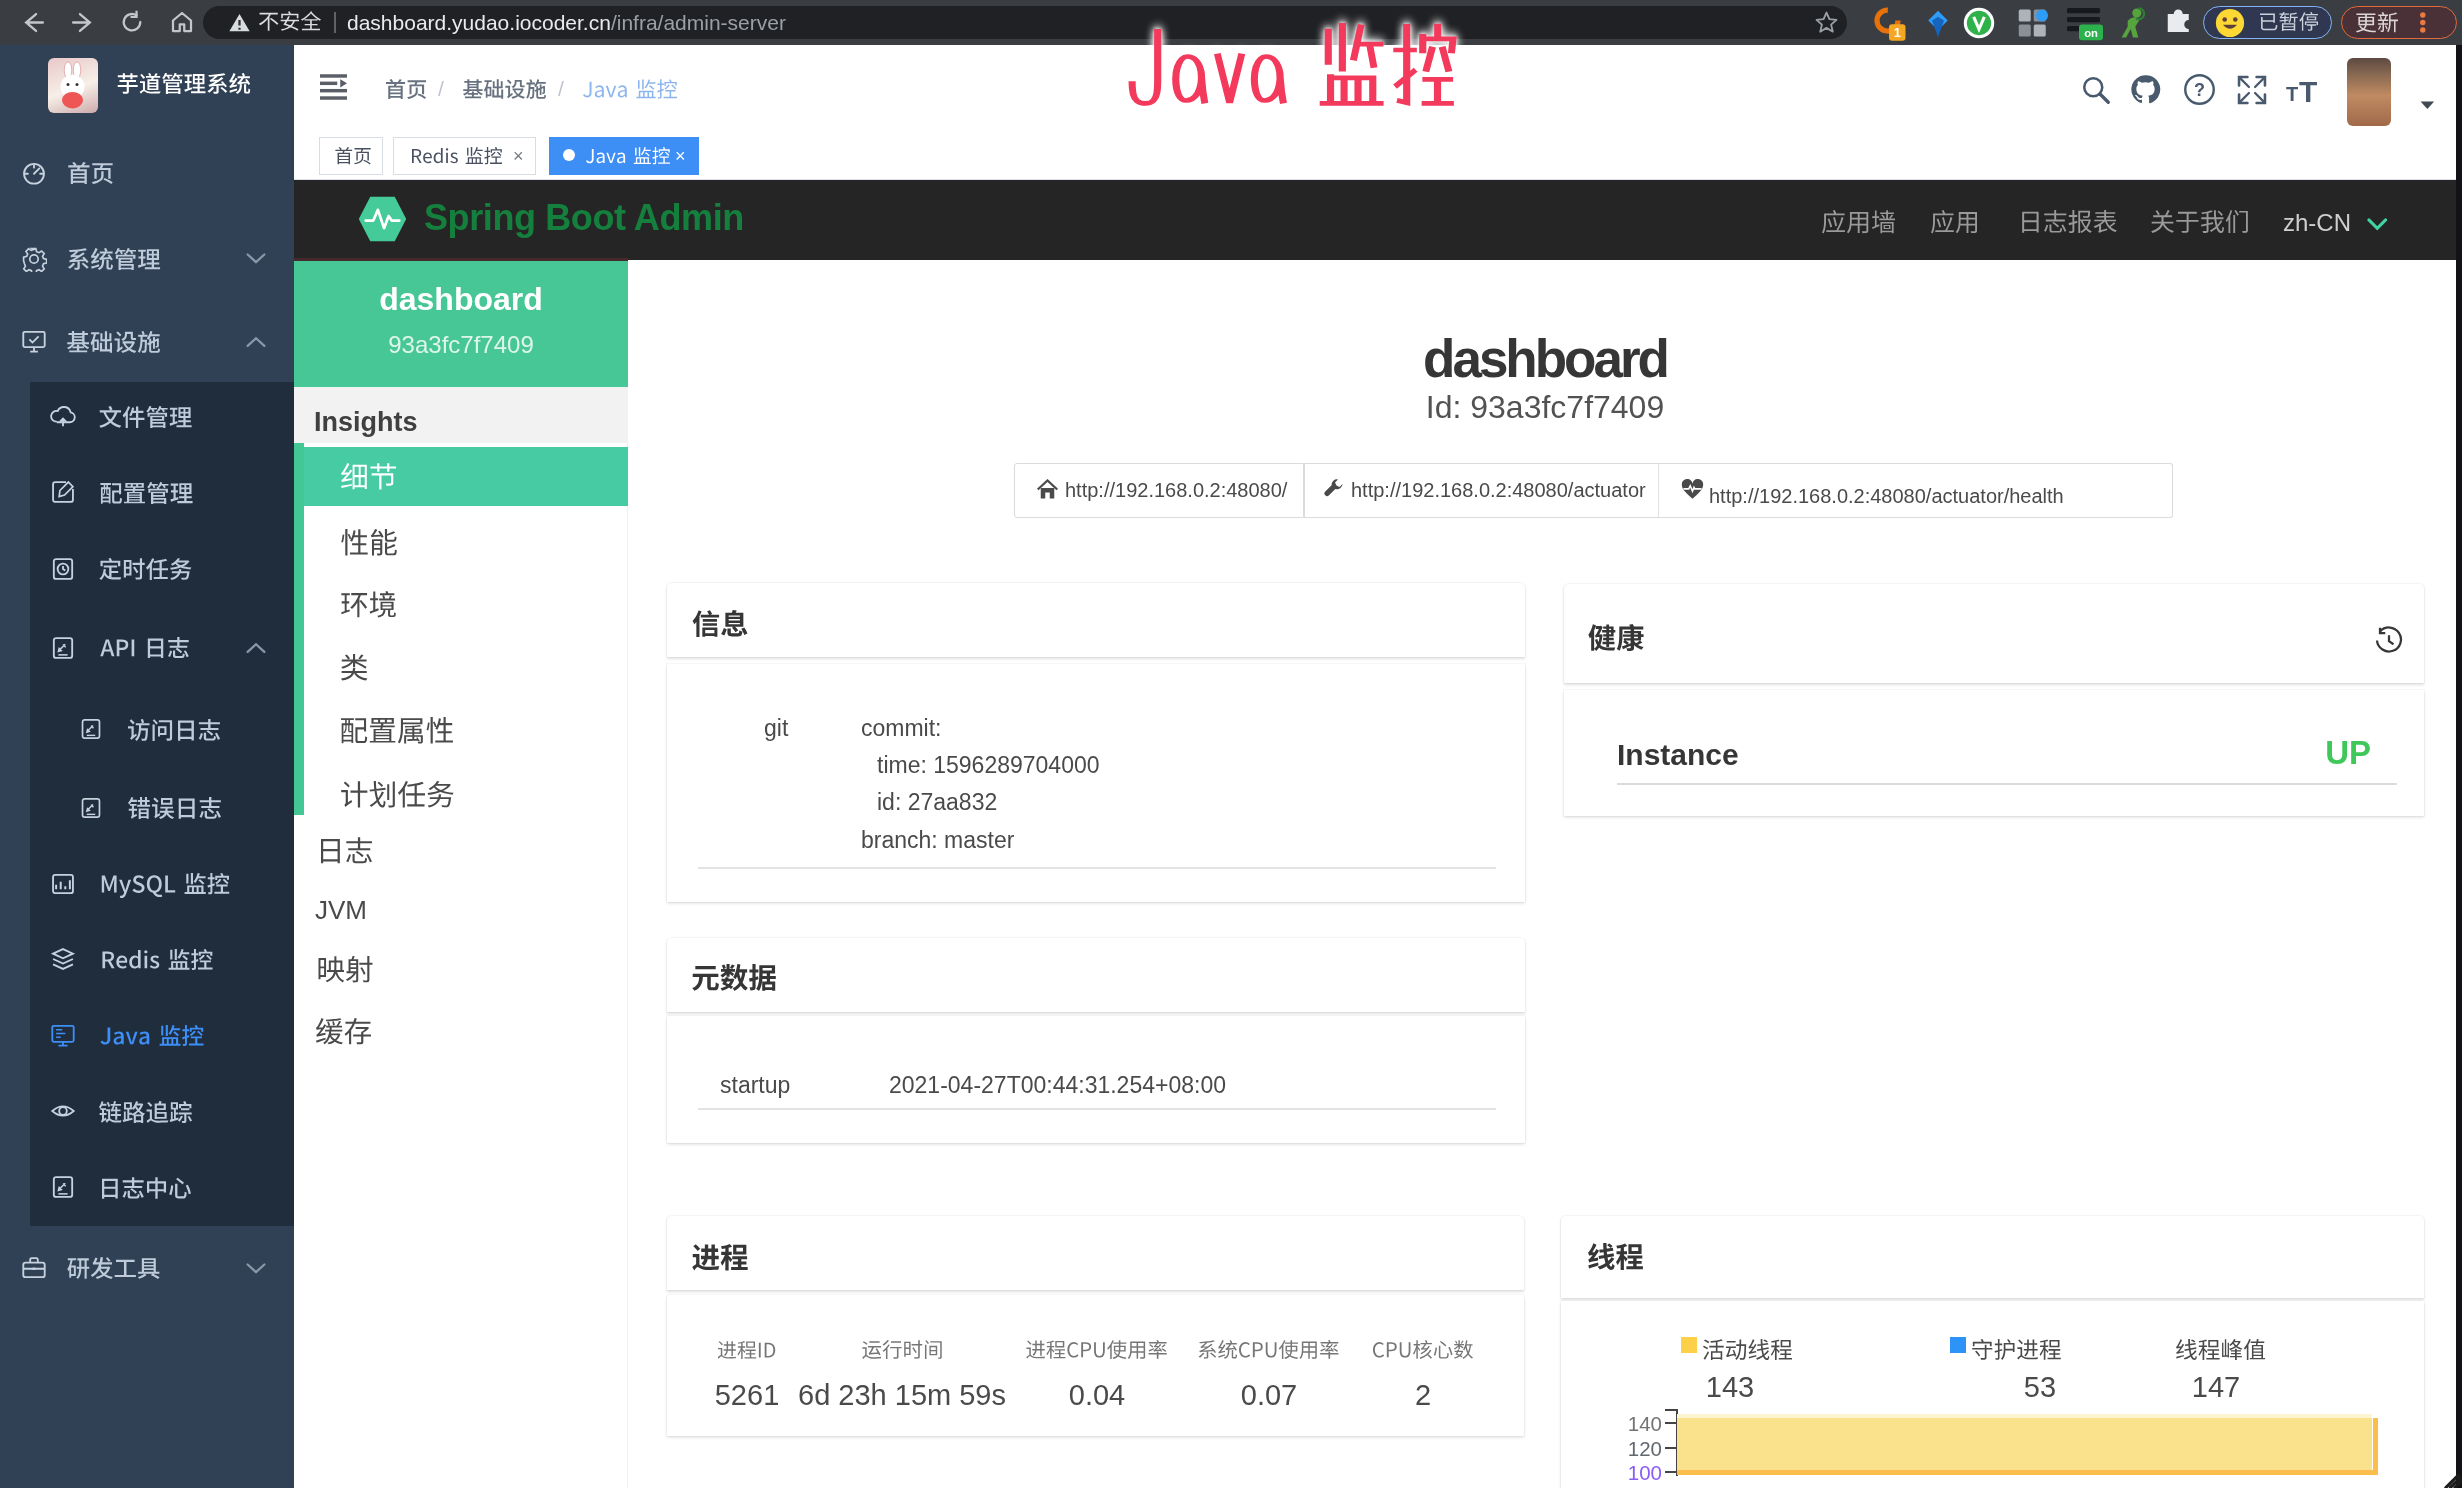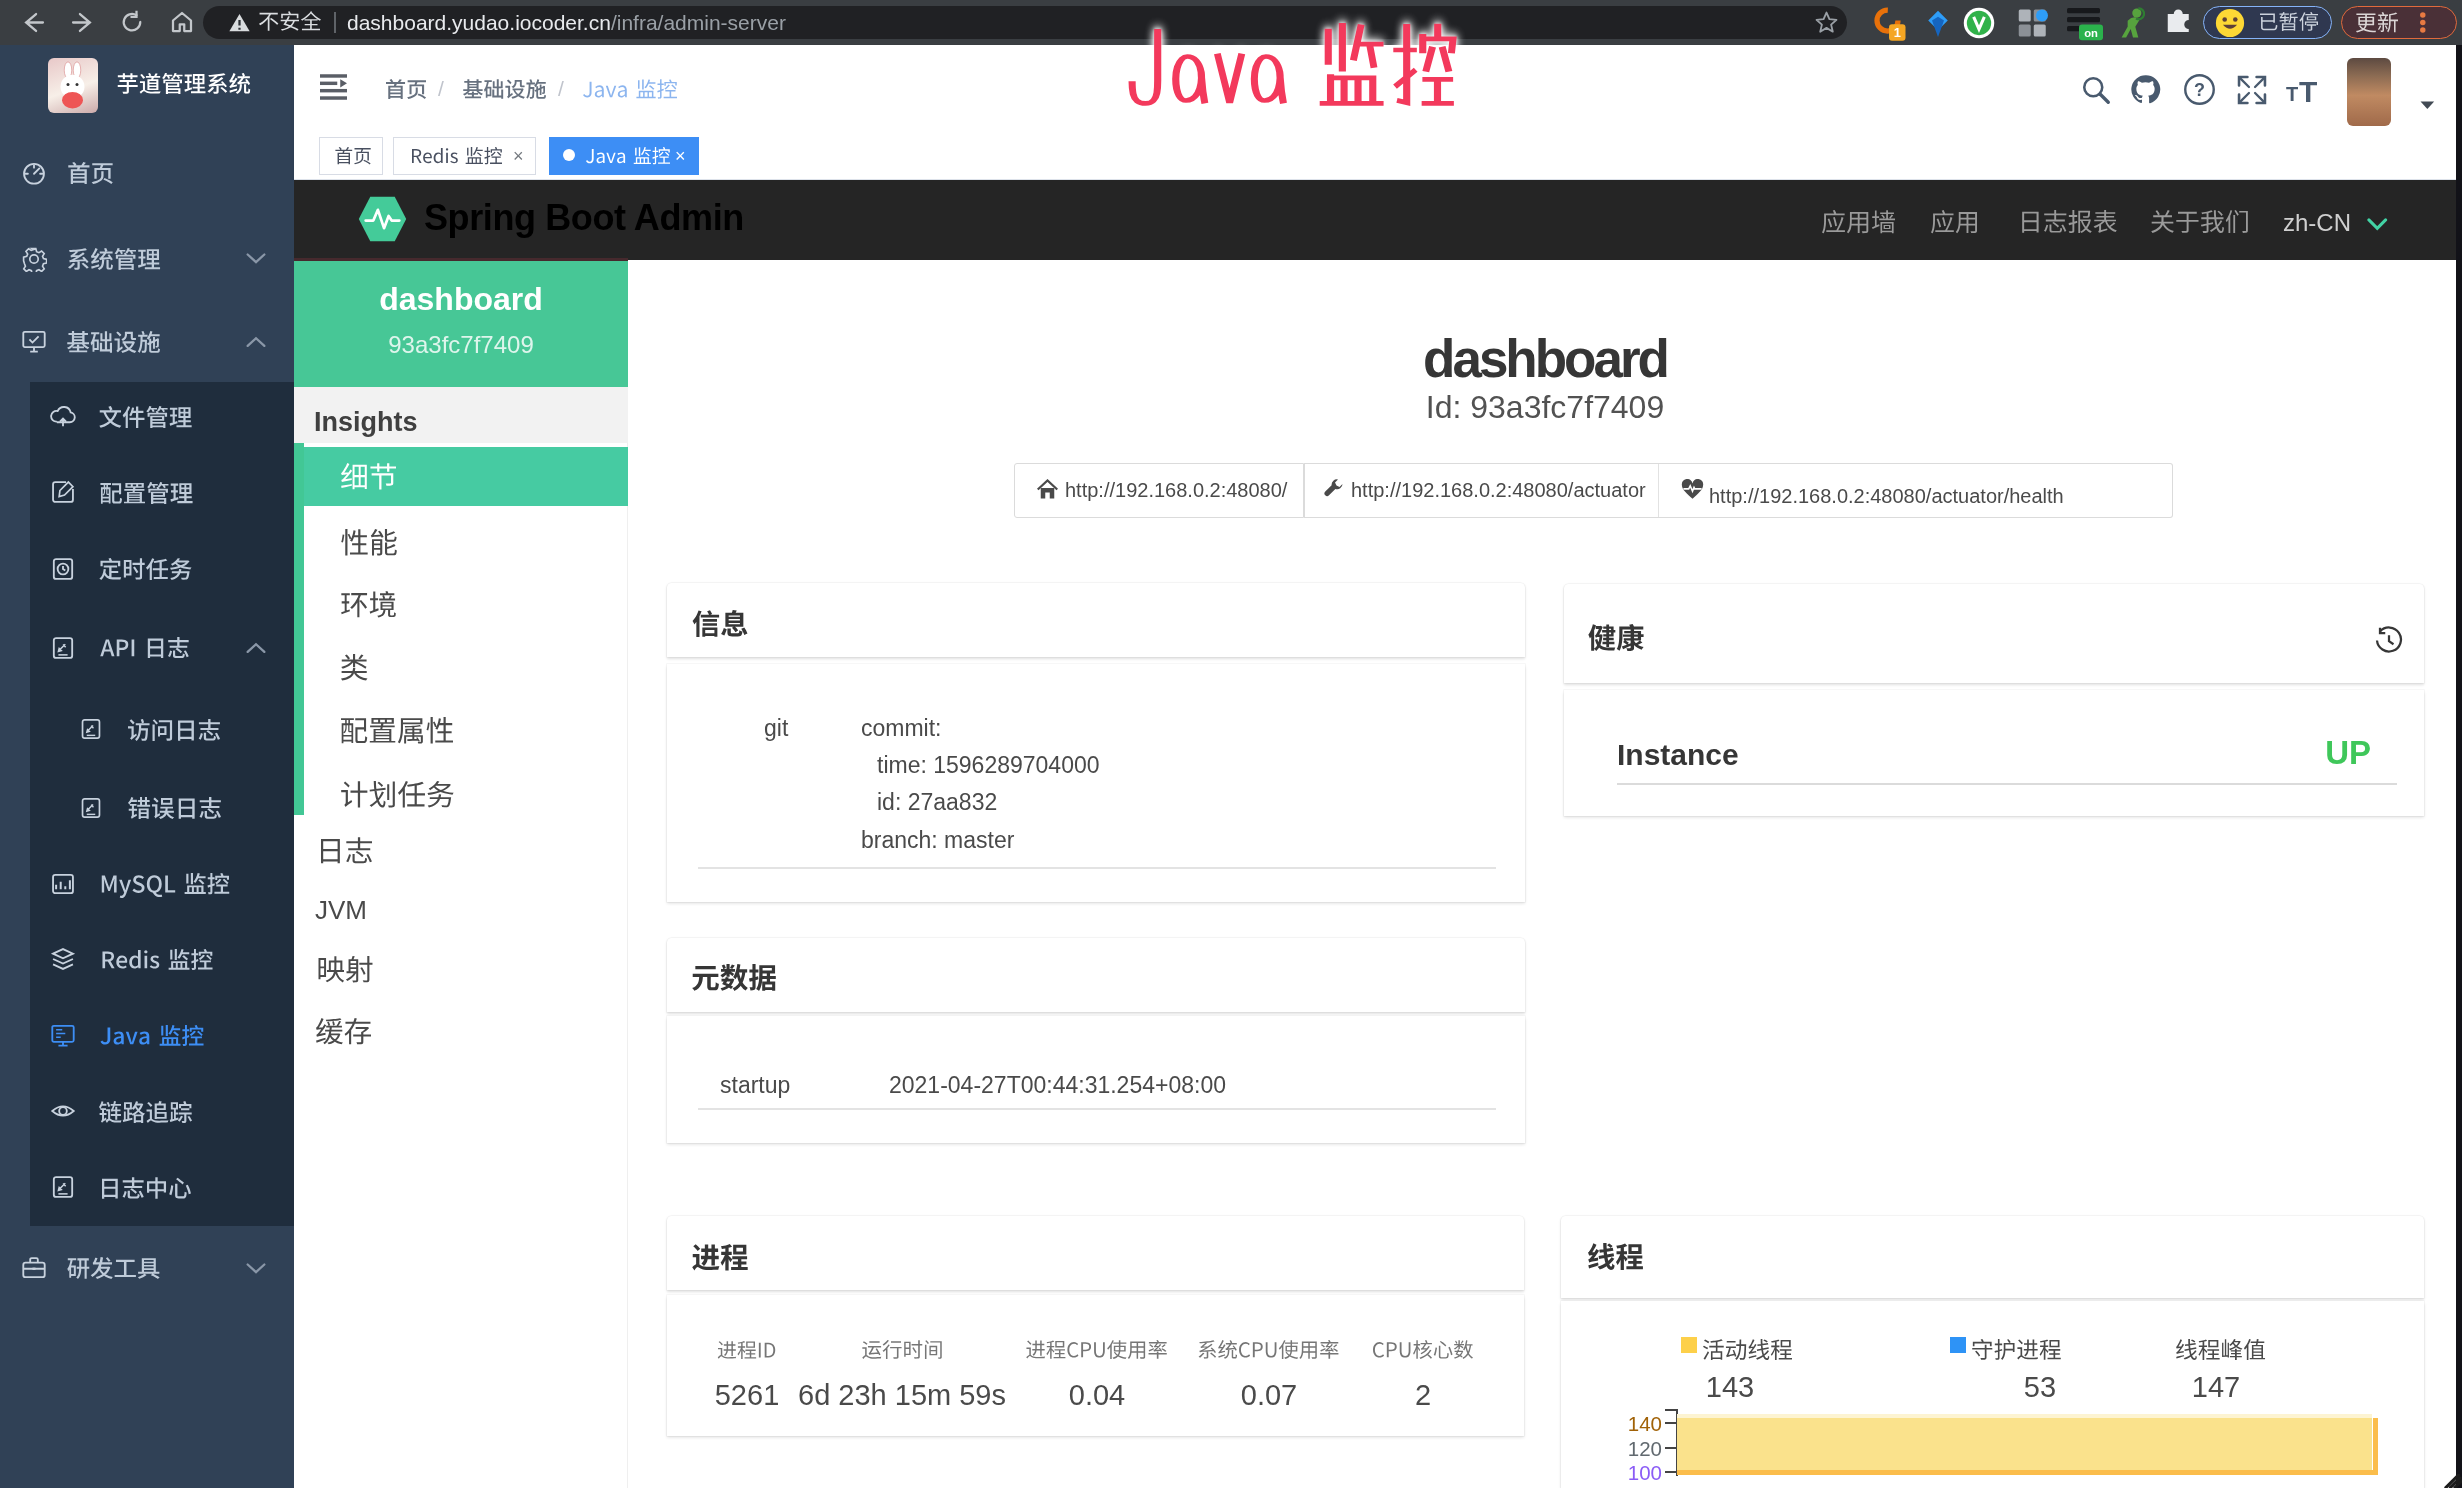--- a/index.html
+++ b/index.html
@@ -285,21 +285,21 @@
 <svg style="position:absolute;left:586px;top:147px;overflow:visible;" width="84" height="17.4" viewBox="0.9 -21.0 111.0 22.8">
       <path fill="#ffffff" d="M5.9 0.3Q4.2 0.3 2.9 -0.4Q1.7 -1.2 0.9 -2.6L2.5 -3.8Q3.1 -2.7 3.9 -2.2Q4.7 -1.7 5.7 -1.7Q7.2 -1.7 7.9 -2.6Q8.6 -3.5 8.6 -5.6V-18.3H11V-5.4Q11 -3.8 10.5 -2.5Q9.9 -1.2 8.8 -0.4Q7.7 0.3 5.9 0.3ZM18.8 0.3Q17.7 0.3 16.8 -0.1Q15.9 -0.6 15.4 -1.4Q14.8 -2.3 14.8 -3.5Q14.8 -5.8 16.8 -6.9Q18.8 -8.1 23.2 -8.6Q23.2 -9.5 22.9 -10.3Q22.7 -11 22.1 -11.5Q21.5 -12 20.4 -12Q19.2 -12 18.2 -11.6Q17.1 -11.1 16.3 -10.6L15.4 -12.2Q16.1 -12.6 16.9 -13Q17.7 -13.4 18.7 -13.6Q19.7 -13.9 20.7 -13.9Q22.4 -13.9 23.4 -13.2Q24.5 -12.5 25 -11.3Q25.5 -10 25.5 -8.3V0H23.6L23.4 -1.6H23.3Q22.3 -0.8 21.2 -0.2Q20.1 0.3 18.8 0.3ZM19.4 -1.5Q20.4 -1.5 21.3 -2Q22.2 -2.4 23.2 -3.3V-7.1Q20.9 -6.8 19.5 -6.4Q18.2 -5.9 17.6 -5.2Q17.1 -4.6 17.1 -3.7Q17.1 -2.5 17.7 -2Q18.4 -1.5 19.4 -1.5ZM32.7 0 27.8 -13.6H30.1L32.7 -5.8Q33 -4.9 33.3 -3.8Q33.7 -2.8 34 -1.9H34.1Q34.4 -2.8 34.7 -3.8Q35 -4.9 35.3 -5.8L37.9 -13.6H40.1L35.3 0ZM45.9 0.3Q44.8 0.3 43.9 -0.1Q43 -0.6 42.5 -1.4Q41.9 -2.3 41.9 -3.5Q41.9 -5.8 43.9 -6.9Q45.9 -8.1 50.3 -8.6Q50.3 -9.5 50 -10.3Q49.8 -11 49.2 -11.5Q48.6 -12 47.5 -12Q46.3 -12 45.3 -11.6Q44.2 -11.1 43.4 -10.6L42.5 -12.2Q43.2 -12.6 44 -13Q44.8 -13.4 45.8 -13.6Q46.8 -13.9 47.8 -13.9Q49.5 -13.9 50.5 -13.2Q51.6 -12.5 52.1 -11.3Q52.6 -10 52.6 -8.3V0H50.7L50.5 -1.6H50.4Q49.4 -0.8 48.3 -0.2Q47.2 0.3 45.9 0.3ZM46.5 -1.5Q47.5 -1.5 48.4 -2Q49.3 -2.4 50.3 -3.3V-7.1Q48 -6.8 46.6 -6.4Q45.3 -5.9 44.7 -5.2Q44.2 -4.6 44.2 -3.7Q44.2 -2.5 44.8 -2Q45.5 -1.5 46.5 -1.5ZM78.2 -21 80 -20.6Q79.5 -18.6 78.8 -16.7Q78 -14.9 77.1 -13.3Q76.2 -11.7 75.1 -10.5Q74.9 -10.6 74.6 -10.8Q74.4 -11 74.1 -11.2Q73.8 -11.4 73.5 -11.6Q75.1 -13.2 76.3 -15.7Q77.5 -18.2 78.2 -21ZM78.1 -17.5H86.4V-15.8H77.4ZM64 -0.4H86.7V1.3H64ZM66.8 -7.5H84V0.3H82.2V-5.9H78.8V0.3H77V-5.9H73.7V0.3H71.9V-5.9H68.6V0.3H66.8ZM78.6 -13 80.1 -14Q81 -13.5 81.9 -12.7Q82.9 -12 83.7 -11.3Q84.6 -10.6 85.1 -10L83.7 -8.8Q83.1 -9.4 82.3 -10.2Q81.5 -10.9 80.5 -11.7Q79.5 -12.4 78.6 -13ZM70.7 -20.9H72.6V-9H70.7ZM65.8 -20.1H67.7V-9.8H65.8ZM88.6 -7.3Q90 -7.8 92 -8.4Q94 -9.1 96 -9.8L96.4 -8.1Q94.5 -7.4 92.5 -6.7Q90.6 -6.1 89 -5.5ZM88.9 -16.1H96.2V-14.4H88.9ZM91.9 -21H93.6V-0.4Q93.6 0.4 93.5 0.8Q93.3 1.2 92.8 1.4Q92.4 1.7 91.6 1.7Q90.9 1.8 89.7 1.8Q89.6 1.4 89.5 0.9Q89.3 0.4 89.1 0Q89.9 0.1 90.6 0.1Q91.2 0.1 91.5 0.1Q91.7 0.1 91.8 -0Q91.9 -0.1 91.9 -0.4ZM98.1 -8.5H110.1V-6.8H98.1ZM96.1 -0.5H111.9V1.2H96.1ZM97 -18H111.6V-13.9H109.8V-16.3H98.7V-13.6H97ZM103.1 -7.5H105V0.4H103.1ZM102.5 -20.6 104.3 -21Q104.6 -20.3 105.1 -19.3Q105.5 -18.4 105.7 -17.7L103.8 -17.2Q103.6 -17.9 103.3 -18.8Q102.9 -19.8 102.5 -20.6ZM105.2 -13.8 106.3 -14.9Q107.1 -14.2 108 -13.4Q108.9 -12.6 109.8 -11.8Q110.6 -11 111.1 -10.4L109.9 -9.2Q109.4 -9.8 108.6 -10.6Q107.8 -11.4 106.9 -12.3Q106 -13.1 105.2 -13.8ZM101.8 -14.8 103.4 -14.2Q102.8 -13.3 101.9 -12.3Q101 -11.3 100.1 -10.5Q99.1 -9.6 98.2 -9Q98.1 -9.1 97.9 -9.4Q97.7 -9.7 97.5 -9.9Q97.2 -10.2 97.1 -10.4Q98.4 -11.2 99.7 -12.4Q100.9 -13.6 101.8 -14.8Z"></path>
     </svg>
 <div style="position:absolute;left:675px;top:146px;font-size:18px;color:#ffffff;font-weight:400;white-space:nowrap;line-height:21px;">×</div>
 <div style="position:absolute;left:294px;top:180px;width:2168px;height:80px;background:#252525;"></div>
 <div style="position:absolute;left:294px;top:258px;width:334px;height:3px;background:#46292d;"></div>
 <svg class="abs" style="left:358px;top:193px" width="49" height="52" viewBox="0 0 64 68">
       <path d="M16 5 H48 L63 34 L48 63 H16 L1 34 Z" fill="#44cb99"></path>
       <path d="M10 36 h10 l6-14 8 24 6-16 4 6 h10" stroke="#fff" stroke-width="3.6" fill="none" stroke-linejoin="round" stroke-linecap="round"></path>
     </svg>
-<div style="position:absolute;left:424px;top:197px;font-size:36px;color:#000000;font-weight:700;white-space:nowrap;line-height:42px;letter-spacing:-0.4px;">Spring Boot Admin</div>
+<div style="position:absolute;left:424px;top:197px;font-size:36px;color:#15803d;font-weight:700;white-space:nowrap;line-height:42px;letter-spacing:-0.4px;">Spring Boot Admin</div>
 <svg style="position:absolute;left:1822px;top:210px;overflow:visible;" width="73" height="23.5" viewBox="1.2 -28.0 96.4 30.9">
       <path fill="#9a9a9a" d="M5.2 -23.5H31.1V-21.1H5.2ZM4 -23.5H6.5V-14.5Q6.5 -12.6 6.4 -10.3Q6.3 -8.1 5.9 -5.8Q5.6 -3.4 5 -1.2Q4.4 1 3.4 2.9Q3.1 2.7 2.7 2.4Q2.3 2.1 1.9 1.9Q1.5 1.6 1.2 1.5Q2.2 -0.3 2.7 -2.3Q3.3 -4.3 3.5 -6.5Q3.8 -8.6 3.9 -10.7Q4 -12.7 4 -14.5ZM15.4 -27.3 17.9 -28Q18.5 -26.9 19.1 -25.6Q19.7 -24.4 20 -23.5L17.5 -22.7Q17.2 -23.6 16.6 -24.9Q16 -26.3 15.4 -27.3ZM8.7 -16.2 10.8 -17Q11.6 -15.3 12.3 -13.2Q13 -11.2 13.7 -9.3Q14.3 -7.3 14.6 -5.8L12.3 -4.8Q12 -6.4 11.4 -8.3Q10.8 -10.3 10.1 -12.3Q9.4 -14.4 8.7 -16.2ZM15.9 -18 18.1 -18.7Q18.7 -16.8 19.3 -14.8Q19.8 -12.8 20.3 -10.9Q20.7 -8.9 21 -7.4L18.6 -6.7Q18.4 -8.2 17.9 -10.2Q17.5 -12.1 17 -14.2Q16.4 -16.2 15.9 -18ZM27 -18.9 29.6 -17.9Q28.7 -14.8 27.5 -11.6Q26.3 -8.3 24.7 -5.2Q23.2 -2.1 21.4 0.7Q21.1 0.3 20.6 -0.1Q20.2 -0.6 19.8 -0.8Q21.4 -3.5 22.8 -6.5Q24.2 -9.6 25.3 -12.7Q26.4 -15.9 27 -18.9ZM6.9 -1.3H31.5V1.1H6.9ZM39.5 -25.4H60.8V-23H39.5ZM39.5 -17.7H60.8V-15.4H39.5ZM39.3 -9.8H60.8V-7.5H39.3ZM38.1 -25.4H40.5V-13.4Q40.5 -11.6 40.3 -9.4Q40.2 -7.2 39.7 -5.1Q39.3 -2.9 38.4 -0.9Q37.5 1.2 36 2.8Q35.8 2.5 35.4 2.2Q35.1 1.9 34.7 1.6Q34.3 1.3 34.1 1.2Q35.4 -0.4 36.2 -2.2Q37 -4 37.4 -5.9Q37.8 -7.9 37.9 -9.8Q38.1 -11.7 38.1 -13.4ZM59.8 -25.4H62.3V-0.7Q62.3 0.5 61.9 1.1Q61.6 1.7 60.8 2.1Q59.9 2.4 58.4 2.4Q57 2.5 54.6 2.5Q54.5 2 54.3 1.3Q54 0.6 53.7 0.1Q54.9 0.1 56 0.1Q57.1 0.1 57.8 0.1Q58.6 0.1 58.9 0.1Q59.4 0.1 59.6 -0.1Q59.8 -0.3 59.8 -0.7ZM48.4 -24.5H50.9V2.3H48.4ZM78 -24.9H96.2V-22.8H78ZM79.8 -0.8H94.9V1.2H79.8ZM76.7 -16.7H97.6V-14.5H76.7ZM86 -27.7H88.3V-15.2H86ZM84.4 -6.8V-4.3H89.7V-6.8ZM82.6 -8.1H91.6V-2.9H82.6ZM78.4 -12.1H95.8V2.5H93.5V-10.1H80.6V2.6H78.4ZM79.3 -21.2 81 -22.2Q82 -21.3 82.9 -20.1Q83.8 -18.9 84.3 -18L82.5 -16.9Q82 -17.8 81.1 -19Q80.2 -20.3 79.3 -21.2ZM93.1 -22.2 95.1 -21.2Q94.3 -20 93.4 -18.9Q92.4 -17.8 91.6 -16.9L89.9 -17.9Q90.7 -18.7 91.6 -19.9Q92.6 -21.2 93.1 -22.2ZM67.5 -19.8H76.6V-17.5H67.5ZM71.1 -27.3H73.3V-5.9H71.1ZM67.2 -5.4Q68.4 -5.8 69.9 -6.4Q71.4 -7 73.2 -7.8Q74.9 -8.5 76.6 -9.2L77.2 -7.1Q74.8 -6 72.4 -4.9Q70.1 -3.9 68.1 -3Z"></path>
     </svg>
 <svg style="position:absolute;left:1931px;top:210px;overflow:visible;" width="46" height="23.5" viewBox="1.2 -28.0 61.1 30.9">
       <path fill="#9a9a9a" d="M5.2 -23.5H31.1V-21.1H5.2ZM4 -23.5H6.5V-14.5Q6.5 -12.6 6.4 -10.3Q6.3 -8.1 5.9 -5.8Q5.6 -3.4 5 -1.2Q4.4 1 3.4 2.9Q3.1 2.7 2.7 2.4Q2.3 2.1 1.9 1.9Q1.5 1.6 1.2 1.5Q2.2 -0.3 2.7 -2.3Q3.3 -4.3 3.5 -6.5Q3.8 -8.6 3.9 -10.7Q4 -12.7 4 -14.5ZM15.4 -27.3 17.9 -28Q18.5 -26.9 19.1 -25.6Q19.7 -24.4 20 -23.5L17.5 -22.7Q17.2 -23.6 16.6 -24.9Q16 -26.3 15.4 -27.3ZM8.7 -16.2 10.8 -17Q11.6 -15.3 12.3 -13.2Q13 -11.2 13.7 -9.3Q14.3 -7.3 14.6 -5.8L12.3 -4.8Q12 -6.4 11.4 -8.3Q10.8 -10.3 10.1 -12.3Q9.4 -14.4 8.7 -16.2ZM15.9 -18 18.1 -18.7Q18.7 -16.8 19.3 -14.8Q19.8 -12.8 20.3 -10.9Q20.7 -8.9 21 -7.4L18.6 -6.7Q18.4 -8.2 17.9 -10.2Q17.5 -12.1 17 -14.2Q16.4 -16.2 15.9 -18ZM27 -18.9 29.6 -17.9Q28.7 -14.8 27.5 -11.6Q26.3 -8.3 24.7 -5.2Q23.2 -2.1 21.4 0.7Q21.1 0.3 20.6 -0.1Q20.2 -0.6 19.8 -0.8Q21.4 -3.5 22.8 -6.5Q24.2 -9.6 25.3 -12.7Q26.4 -15.9 27 -18.9ZM6.9 -1.3H31.5V1.1H6.9ZM39.5 -25.4H60.8V-23H39.5ZM39.5 -17.7H60.8V-15.4H39.5ZM39.3 -9.8H60.8V-7.5H39.3ZM38.1 -25.4H40.5V-13.4Q40.5 -11.6 40.3 -9.4Q40.2 -7.2 39.7 -5.1Q39.3 -2.9 38.4 -0.9Q37.5 1.2 36 2.8Q35.8 2.5 35.4 2.2Q35.1 1.9 34.7 1.6Q34.3 1.3 34.1 1.2Q35.4 -0.4 36.2 -2.2Q37 -4 37.4 -5.9Q37.8 -7.9 37.9 -9.8Q38.1 -11.7 38.1 -13.4ZM59.8 -25.4H62.3V-0.7Q62.3 0.5 61.9 1.1Q61.6 1.7 60.8 2.1Q59.9 2.4 58.4 2.4Q57 2.5 54.6 2.5Q54.5 2 54.3 1.3Q54 0.6 53.7 0.1Q54.9 0.1 56 0.1Q57.1 0.1 57.8 0.1Q58.6 0.1 58.9 0.1Q59.4 0.1 59.6 -0.1Q59.8 -0.3 59.8 -0.7ZM48.4 -24.5H50.9V2.3H48.4Z"></path>
     </svg>
 <svg style="position:absolute;left:2022px;top:210px;overflow:visible;" width="95" height="23" viewBox="5.8 -27.7 125.1 30.4">
       <path fill="#9a9a9a" d="M5.8 -25.5H27.5V2.1H24.8V-23H8.4V2.3H5.8ZM7.5 -14H25.9V-11.6H7.5ZM7.5 -2.4H26V0.1H7.5ZM34.9 -23H64.2V-20.6H34.9ZM37 -15H62.2V-12.6H37ZM48.2 -27.7H50.7V-13.3H48.2ZM41.9 -8.5H44.4V-1.3Q44.4 -0.5 44.8 -0.3Q45.3 -0.1 46.8 -0.1Q47.1 -0.1 47.8 -0.1Q48.5 -0.1 49.4 -0.1Q50.3 -0.1 51.3 -0.1Q52.2 -0.1 52.9 -0.1Q53.7 -0.1 54.1 -0.1Q55 -0.1 55.4 -0.4Q55.9 -0.6 56.1 -1.5Q56.3 -2.4 56.3 -4.2Q56.6 -4 57 -3.8Q57.4 -3.6 57.9 -3.5Q58.3 -3.3 58.6 -3.2Q58.4 -1.1 58 0.1Q57.6 1.3 56.7 1.7Q55.9 2.2 54.3 2.2Q54 2.2 53.2 2.2Q52.5 2.2 51.5 2.2Q50.5 2.2 49.5 2.2Q48.5 2.2 47.7 2.2Q47 2.2 46.7 2.2Q44.8 2.2 43.8 1.9Q42.8 1.6 42.3 0.8Q41.9 0.1 41.9 -1.3ZM45.5 -10.4 47.2 -11.9Q48.5 -11.2 49.9 -10.2Q51.4 -9.2 52.6 -8.3Q53.9 -7.3 54.6 -6.4L52.8 -4.7Q52.1 -5.6 50.9 -6.6Q49.7 -7.6 48.3 -8.6Q46.8 -9.7 45.5 -10.4ZM57.6 -7.7 59.8 -8.5Q60.6 -7.1 61.5 -5.5Q62.4 -3.9 63.1 -2.4Q63.8 -0.9 64.2 0.2L61.8 1.2Q61.5 0 60.8 -1.5Q60.1 -3 59.2 -4.6Q58.4 -6.3 57.6 -7.7ZM37.9 -8.2 40.2 -7.4Q39.8 -6.1 39.3 -4.5Q38.9 -3 38.2 -1.6Q37.6 -0.1 36.9 1L34.6 -0.2Q35.4 -1.2 36 -2.6Q36.6 -3.9 37.1 -5.4Q37.6 -6.9 37.9 -8.2ZM81.7 -15.3H94.8V-13H81.7ZM85.4 -14.1Q86.5 -10.9 88.3 -8Q90.1 -5.2 92.5 -3Q94.9 -0.8 97.8 0.5Q97.5 0.7 97.2 1.1Q96.9 1.4 96.6 1.8Q96.3 2.2 96.1 2.6Q93.1 1.1 90.7 -1.3Q88.2 -3.7 86.4 -6.8Q84.5 -10 83.3 -13.5ZM94.1 -15.3H94.6L95 -15.4L96.6 -14.9Q95.8 -11.1 94.2 -7.7Q92.5 -4.4 90 -1.7Q87.6 1 84.3 2.7Q84 2.3 83.5 1.7Q83 1.2 82.6 0.9Q84.9 -0.3 86.8 -2Q88.7 -3.6 90.2 -5.7Q91.6 -7.8 92.6 -10.1Q93.6 -12.4 94.1 -14.8ZM93.1 -26.6H95.6Q95.6 -26.6 95.6 -26.2Q95.6 -25.8 95.5 -25.6Q95.4 -22.1 95.1 -20.4Q94.9 -18.8 94.3 -18.3Q93.9 -17.8 93.3 -17.6Q92.7 -17.4 91.9 -17.4Q91.1 -17.3 89.7 -17.4Q88.2 -17.4 86.6 -17.5Q86.5 -18 86.3 -18.5Q86.1 -19.1 85.9 -19.5Q87 -19.5 88 -19.4Q89 -19.4 89.8 -19.4Q90.5 -19.3 90.9 -19.3Q91.4 -19.3 91.7 -19.4Q92 -19.4 92.2 -19.6Q92.5 -19.9 92.6 -20.6Q92.8 -21.3 92.9 -22.7Q93 -24.1 93.1 -26.2ZM67.1 -10.3Q68.5 -10.6 70.4 -11.1Q72.3 -11.6 74.3 -12.2Q76.4 -12.8 78.4 -13.4L78.7 -11Q75.9 -10.1 73 -9.3Q70.1 -8.4 67.7 -7.7ZM67.5 -21.1H78.5V-18.6H67.5ZM72.2 -27.7H74.7V-0.4Q74.7 0.7 74.4 1.3Q74.1 1.9 73.4 2.2Q72.7 2.5 71.4 2.6Q70.2 2.6 68.3 2.6Q68.2 2.2 67.9 1.5Q67.7 0.8 67.4 0.3Q68.8 0.3 70 0.3Q71.1 0.3 71.5 0.3Q71.9 0.3 72.1 0.1Q72.2 -0 72.2 -0.4ZM80 -26.6H93.8V-24.3H82.4V2.6H80ZM102.5 -24.8H128.8V-22.6H102.5ZM104.1 -19.8H127.3V-17.8H104.1ZM101.1 -14.8H129.8V-12.7H101.1ZM114.2 -27.7H116.7V-13.1H114.2ZM113.7 -14.3 115.8 -13.3Q114.5 -11.8 112.9 -10.5Q111.3 -9.1 109.4 -7.9Q107.6 -6.7 105.6 -5.7Q103.7 -4.7 101.8 -4Q101.7 -4.3 101.4 -4.7Q101.1 -5.1 100.8 -5.4Q100.5 -5.8 100.2 -6Q102 -6.6 103.9 -7.5Q105.8 -8.4 107.7 -9.5Q109.5 -10.6 111 -11.8Q112.6 -13 113.7 -14.3ZM117.3 -13.7Q118.4 -10.6 120.3 -7.9Q122.2 -5.3 124.9 -3.5Q127.5 -1.6 130.9 -0.6Q130.6 -0.4 130.3 0Q130 0.4 129.7 0.8Q129.5 1.2 129.3 1.5Q125.8 0.4 123 -1.7Q120.3 -3.8 118.3 -6.7Q116.4 -9.6 115.1 -13.1ZM126.9 -11.4 129 -10Q127.3 -8.6 125.3 -7.2Q123.3 -5.8 121.7 -4.8L120.1 -6.1Q121.2 -6.8 122.4 -7.7Q123.7 -8.6 124.9 -9.6Q126.1 -10.6 126.9 -11.4ZM107.3 2.6 107.1 0.5 108.3 -0.5 118.1 -3.4Q118.1 -2.9 118.3 -2.3Q118.4 -1.6 118.5 -1.2Q115.1 -0.1 113 0.5Q110.9 1.2 109.7 1.6Q108.6 2 108.1 2.2Q107.6 2.4 107.3 2.6ZM107.3 2.6Q107.3 2.3 107.1 1.9Q106.9 1.4 106.7 1Q106.4 0.6 106.2 0.4Q106.6 0.1 107.1 -0.3Q107.5 -0.8 107.5 -1.8V-8.9H110.1V0.3Q110.1 0.3 109.8 0.5Q109.5 0.6 109.1 0.9Q108.7 1.1 108.3 1.4Q107.9 1.7 107.6 2Q107.3 2.4 107.3 2.6Z"></path>
     </svg>
 <svg style="position:absolute;left:2151px;top:210px;overflow:visible;" width="97" height="23" viewBox="1.6 -27.7 127.8 30.4">
@@ -439,21 +439,21 @@
       <path fill="#4a4a4a" d="M2.4 -5.5Q2.3 -5.7 2.2 -6.1Q2 -6.4 1.9 -6.9Q1.8 -7.3 1.6 -7.5Q2.1 -7.6 2.7 -8.2Q3.2 -8.7 3.9 -9.5Q4.3 -9.9 5 -10.9Q5.7 -11.8 6.6 -13.1Q7.5 -14.4 8.4 -15.9Q9.4 -17.4 10.1 -18.9L12 -17.8Q10.3 -14.7 8.1 -11.8Q6 -8.8 3.9 -6.7V-6.6Q3.9 -6.6 3.7 -6.5Q3.4 -6.4 3.1 -6.2Q2.8 -6 2.6 -5.8Q2.4 -5.6 2.4 -5.5ZM2.4 -5.5 2.2 -7.3 3.3 -8.1 11.5 -9.5Q11.5 -9.1 11.5 -8.5Q11.5 -8 11.5 -7.6Q8.7 -7.1 7 -6.7Q5.3 -6.3 4.3 -6.1Q3.4 -5.9 3 -5.8Q2.6 -5.6 2.4 -5.5ZM2.2 -12.7Q2.1 -12.9 2 -13.3Q1.8 -13.7 1.7 -14.1Q1.5 -14.5 1.4 -14.8Q1.8 -14.9 2.2 -15.4Q2.7 -15.9 3.1 -16.7Q3.4 -17.1 3.9 -17.9Q4.4 -18.7 5 -19.9Q5.5 -21.1 6.1 -22.4Q6.7 -23.8 7.2 -25.1L9.3 -24.1Q8.5 -22.3 7.6 -20.4Q6.6 -18.6 5.6 -16.9Q4.6 -15.3 3.5 -13.9V-13.8Q3.5 -13.8 3.3 -13.7Q3.1 -13.6 2.8 -13.4Q2.6 -13.3 2.4 -13.1Q2.2 -12.9 2.2 -12.7ZM2.2 -12.7 2.1 -14.4 3.2 -15.1 8.8 -15.6Q8.7 -15.2 8.7 -14.6Q8.6 -14.1 8.6 -13.8Q6.7 -13.5 5.5 -13.4Q4.3 -13.2 3.7 -13.1Q3 -13 2.7 -12.9Q2.3 -12.8 2.2 -12.7ZM1.6 -1.6Q2.9 -1.9 4.5 -2.4Q6.1 -2.8 7.9 -3.3Q9.8 -3.8 11.6 -4.3L11.9 -2.4Q9.3 -1.6 6.7 -0.9Q4.2 -0.1 2.1 0.5ZM13 -18 27.1 -20.1 27.5 -18.1 13.4 -16ZM12.4 -11.5 27.9 -14.4 28.3 -12.4 12.8 -9.5ZM17.5 -25.3H19.8Q19.7 -21.7 19.9 -18.5Q20.1 -15.3 20.4 -12.4Q20.8 -9.6 21.3 -7.3Q21.9 -5 22.6 -3.3Q23.3 -1.7 24.1 -0.8Q24.9 0.1 25.9 0.1Q26.3 0.1 26.6 -0.2Q26.9 -0.4 27 -1.2Q27.1 -1.9 27.2 -3.2Q27.5 -2.9 28 -2.5Q28.5 -2.2 28.9 -2Q28.7 -0.4 28.3 0.6Q28 1.5 27.4 1.9Q26.7 2.3 25.7 2.3Q24.2 2.3 23 1.3Q21.8 0.3 20.9 -1.6Q20 -3.4 19.4 -6Q18.8 -8.5 18.3 -11.6Q17.9 -14.7 17.7 -18.1Q17.5 -21.6 17.5 -25.3ZM21.1 -23.4 22.4 -24.7Q23.2 -24.3 24 -23.9Q24.8 -23.4 25.6 -23Q26.3 -22.5 26.8 -22.1L25.5 -20.7Q24.7 -21.3 23.5 -22.1Q22.3 -22.9 21.1 -23.4ZM26.6 -10.5 28.5 -9.6Q26.8 -7 24.4 -4.8Q22 -2.6 19.1 -1Q16.1 0.7 12.8 1.9Q12.6 1.4 12.2 0.9Q11.8 0.4 11.4 0Q14.6 -1 17.5 -2.5Q20.4 -4.1 22.8 -6.1Q25.1 -8.1 26.6 -10.5ZM49.3 -11.1H51.5V0.9H49.3ZM42.7 -11.9H58.2V-9.9H42.7ZM41.4 -0.4H58.9V1.6H41.4ZM43.5 -6.3H57.6V-4.3H43.5ZM46 -22V-16.5H55V-22ZM43.9 -23.9H57.2V-14.5H43.9ZM36.4 -22.7H38.6V2.3H36.4ZM31.5 -16.7H42.3V-14.6H31.5ZM36.5 -15.9 37.9 -15.3Q37.4 -13.8 36.8 -12Q36.1 -10.3 35.4 -8.7Q34.6 -7 33.7 -5.6Q32.9 -4.1 32 -3.1Q31.8 -3.6 31.5 -4.2Q31.1 -4.7 30.9 -5.1Q31.7 -6 32.5 -7.3Q33.3 -8.6 34.1 -10Q34.8 -11.5 35.5 -13Q36.1 -14.5 36.5 -15.9ZM40.8 -24.8 42.4 -23Q41 -22.5 39.3 -22Q37.5 -21.6 35.6 -21.2Q33.7 -20.9 32 -20.6Q31.9 -21 31.7 -21.5Q31.5 -22 31.3 -22.3Q33 -22.6 34.8 -23Q36.5 -23.4 38.1 -23.8Q39.7 -24.3 40.8 -24.8ZM38.5 -12.9Q38.8 -12.6 39.3 -12.1Q39.9 -11.5 40.6 -10.8Q41.3 -10.1 41.9 -9.5Q42.4 -8.9 42.7 -8.6L41.3 -6.9Q41 -7.3 40.5 -8Q40 -8.7 39.4 -9.5Q38.8 -10.2 38.3 -10.9Q37.8 -11.6 37.4 -12ZM77.9 -25.2 80 -24.7Q78.9 -22.1 77.1 -19.8Q75.2 -17.6 73.2 -16Q73 -16.2 72.8 -16.6Q72.5 -16.9 72.2 -17.2Q71.9 -17.5 71.7 -17.7Q73.7 -19 75.3 -21Q77 -22.9 77.9 -25.2ZM77.8 -22.7H84.9V-20.9H76.5ZM84.4 -22.7H84.9L85.2 -22.8L86.7 -22.2Q85.8 -19.9 84.3 -18Q82.8 -16.2 81 -14.8Q79.1 -13.3 77 -12.3Q74.9 -11.3 72.7 -10.6Q72.5 -11 72.1 -11.6Q71.8 -12.1 71.5 -12.4Q73.6 -12.9 75.5 -13.8Q77.5 -14.7 79.3 -16Q81 -17.2 82.3 -18.8Q83.7 -20.5 84.4 -22.3ZM77.1 -21.2Q78 -19.6 79.6 -17.9Q81.2 -16.3 83.5 -15Q85.9 -13.6 88.9 -12.9Q88.7 -12.7 88.5 -12.4Q88.2 -12 88 -11.7Q87.7 -11.3 87.6 -11.1Q84.5 -11.9 82.1 -13.4Q79.7 -14.8 78 -16.6Q76.4 -18.4 75.5 -20.2ZM73.7 -10.6H87V-8.8H73.7ZM72.5 -3H88.2V-1.1H72.5ZM73.9 -6.9H86.9V-5.1H73.9ZM79.2 -12.5H81.5V2.4H79.2ZM69.5 -20.2H71.2V-1H69.5ZM62.1 -20.2H63.9V-3.2L62.1 -2ZM62.1 -3.4 70.6 -4.1 70.6 -2.3 62.1 -1.6ZM65.8 -24.9H67.6V-2.9H65.8ZM99.9 -22.1H117.8V-20.1H99.9ZM98.6 -0.4H118.8V1.5H98.6ZM101.5 -17.3H116.1V0.1H114V-15.6H103.5V0.1H101.5ZM102.9 -13H114.5V-11.4H102.9ZM102.8 -8.8H114.9V-7.2H102.8ZM102.8 -4.6H114.5V-2.9H102.8ZM108 -25.2 110.4 -25Q110.1 -23.6 109.8 -22.1Q109.5 -20.5 109.1 -19.1Q108.8 -17.6 108.5 -16.6L106.5 -16.8Q106.8 -17.9 107.1 -19.4Q107.4 -20.9 107.6 -22.4Q107.8 -23.9 108 -25.2ZM97.9 -25.2 100 -24.5Q99.1 -22 97.8 -19.5Q96.6 -17 95.2 -14.9Q93.8 -12.7 92.2 -11Q92.1 -11.2 91.9 -11.7Q91.7 -12.1 91.4 -12.5Q91.2 -12.9 91 -13.2Q92.3 -14.7 93.6 -16.6Q94.9 -18.5 96 -20.7Q97.1 -22.9 97.9 -25.2ZM94.8 -17.3 96.8 -19.4 96.9 -19.4V2.4H94.8Z"></path>
     </svg>
 <div style="position:absolute;left:1730px;top:1371px;font-size:29px;color:#4a4a4a;font-weight:400;white-space:nowrap;line-height:33px;transform:translateX(-50%);">143</div>
 <div style="position:absolute;left:2000px;top:1371px;font-size:29px;color:#4a4a4a;font-weight:400;white-space:nowrap;line-height:33px;transform:translateX(-50%);margin-left:40px;">53</div>
 <div style="position:absolute;left:2216px;top:1371px;font-size:29px;color:#4a4a4a;font-weight:400;white-space:nowrap;line-height:33px;transform:translateX(-50%);">147</div>
 <div style="position:absolute;left:1676px;top:1409px;width:1.5px;height:67px;background:#444;"></div>
 <div style="position:absolute;left:1665px;top:1409px;width:12px;height:1.5px;background:#444;"></div>
 <div style="position:absolute;left:1665px;top:1422px;width:10.6px;height:1.5px;background:#444;"></div>
 <div style="position:absolute;left:1665px;top:1447px;width:10.6px;height:1.5px;background:#444;"></div>
 <div style="position:absolute;left:1665px;top:1471px;width:10.6px;height:1.5px;background:#444;"></div>
-<div style="position:absolute;left:1662px;top:1412px;font-size:20.5px;color:#a16207;font-weight:400;white-space:nowrap;line-height:23.5px;transform:translateX(-100%);">140</div>
+<div style="position:absolute;left:1662px;top:1412px;font-size:20.5px;color:#737373;font-weight:400;white-space:nowrap;line-height:23.5px;transform:translateX(-100%);">140</div>
 <div style="position:absolute;left:1662px;top:1437px;font-size:20.5px;color:#61696f;font-weight:400;white-space:nowrap;line-height:23.5px;transform:translateX(-100%);">120</div>
 <div style="position:absolute;left:1662px;top:1461px;font-size:20.5px;color:#8b5cf6;font-weight:400;white-space:nowrap;line-height:23.5px;transform:translateX(-100%);">100</div>
 <div style="position:absolute;left:1677px;top:1414px;width:695px;height:4.6px;background:#fdf4d2;"></div>
 <div style="position:absolute;left:1677px;top:1418px;width:695px;height:52px;background:#fae28c;"></div>
 <div style="position:absolute;left:1677px;top:1470px;width:701px;height:5.3px;background:#fbbd4b;"></div>
 <div style="position:absolute;left:2373px;top:1418px;width:5.3px;height:52px;background:#fbbd4b;"></div>
 <div style="position:absolute;left:2456px;top:45px;width:6px;height:1444px;background:#121218;"></div>
 <svg class="abs" style="left:2439px;top:1474px" width="23.5" height="14.4" viewBox="0 0 31 19">
       <path d="M8 19 L27 0 M14 19 L29 4 M20 19 L31 8" stroke="#1c1c1c" stroke-width="4"></path>
     </svg>

